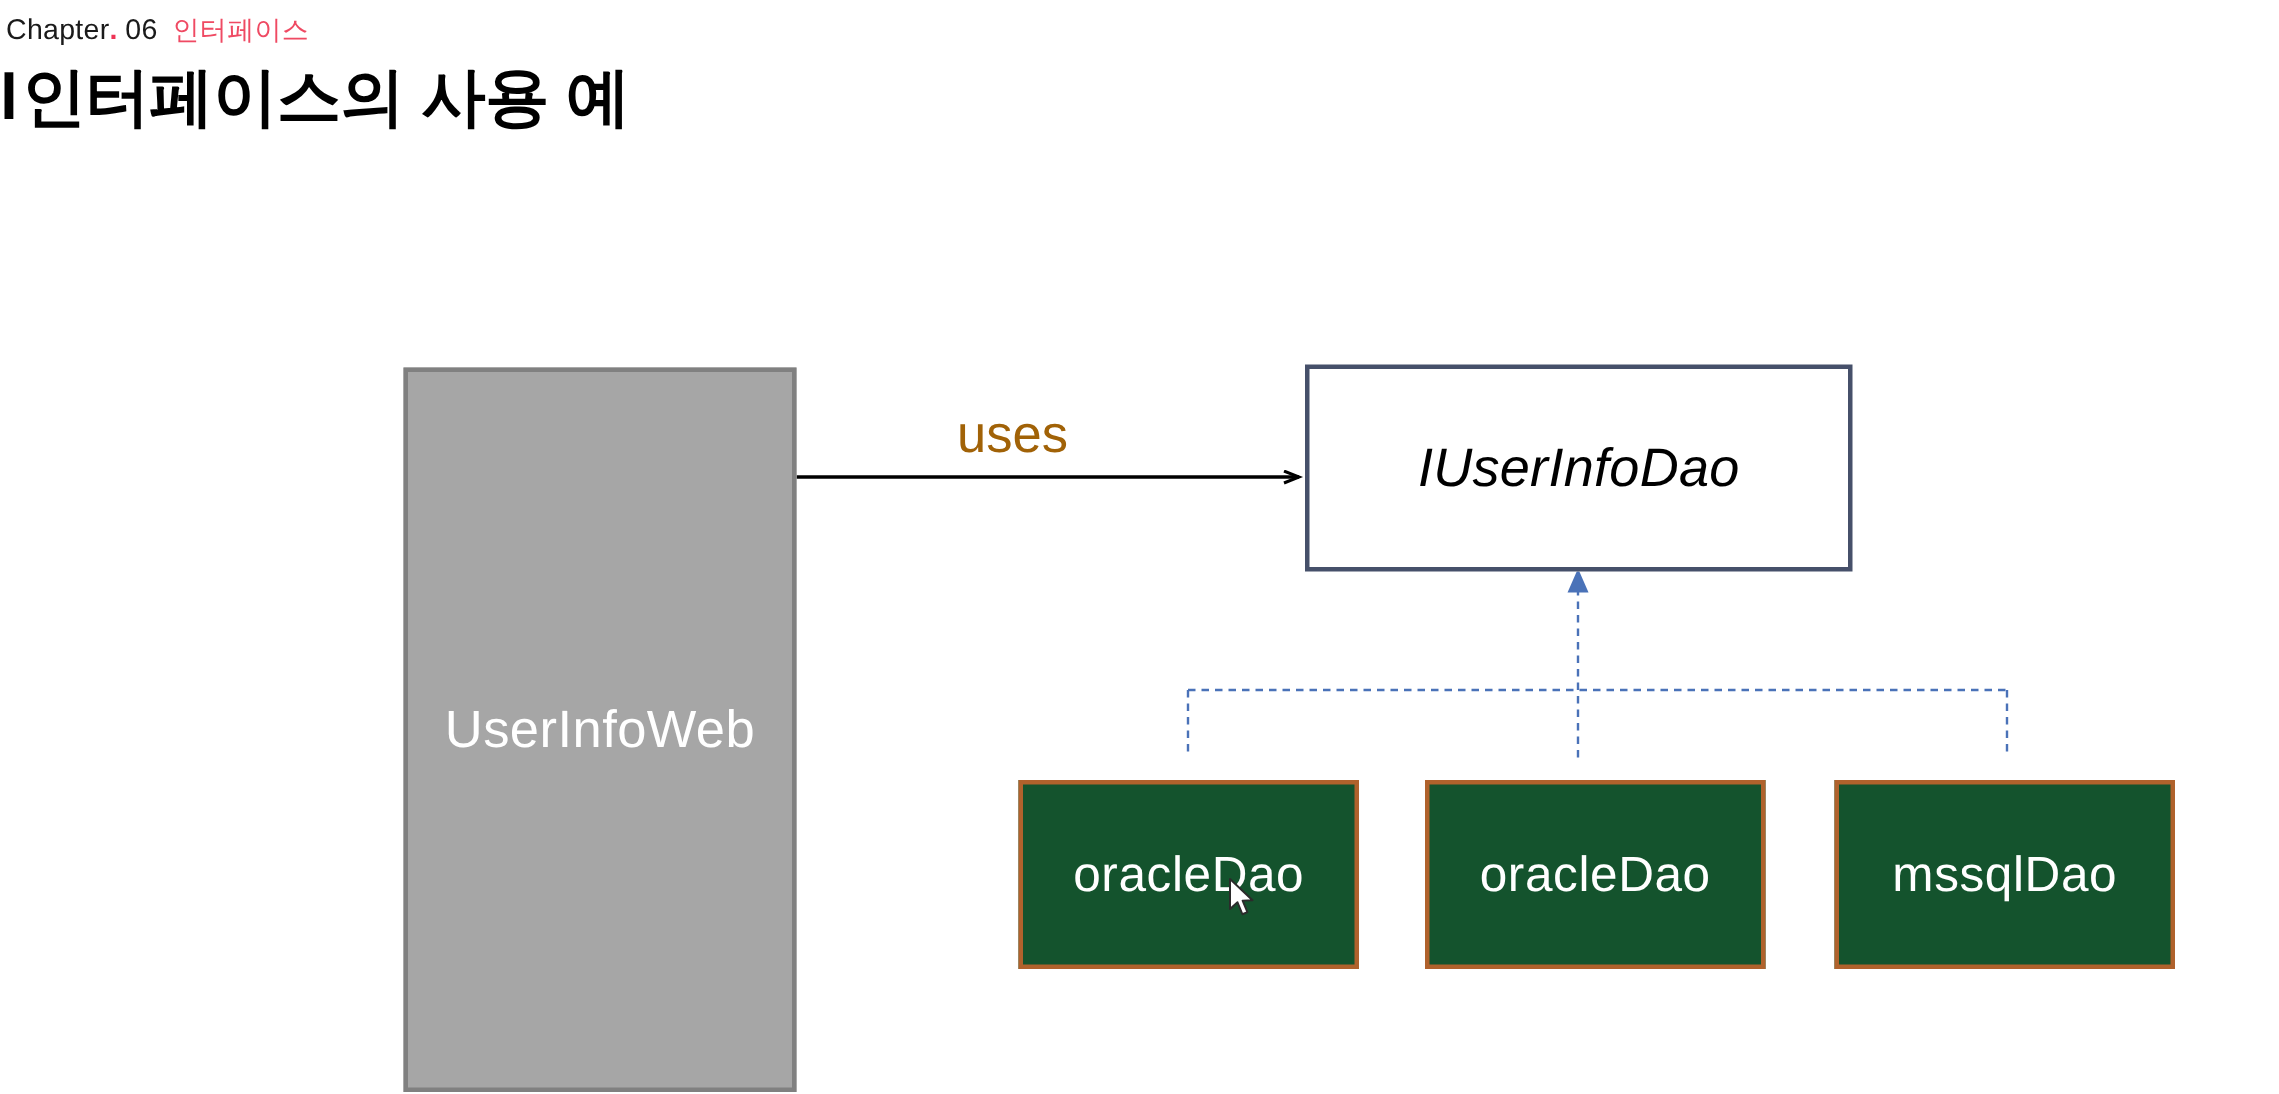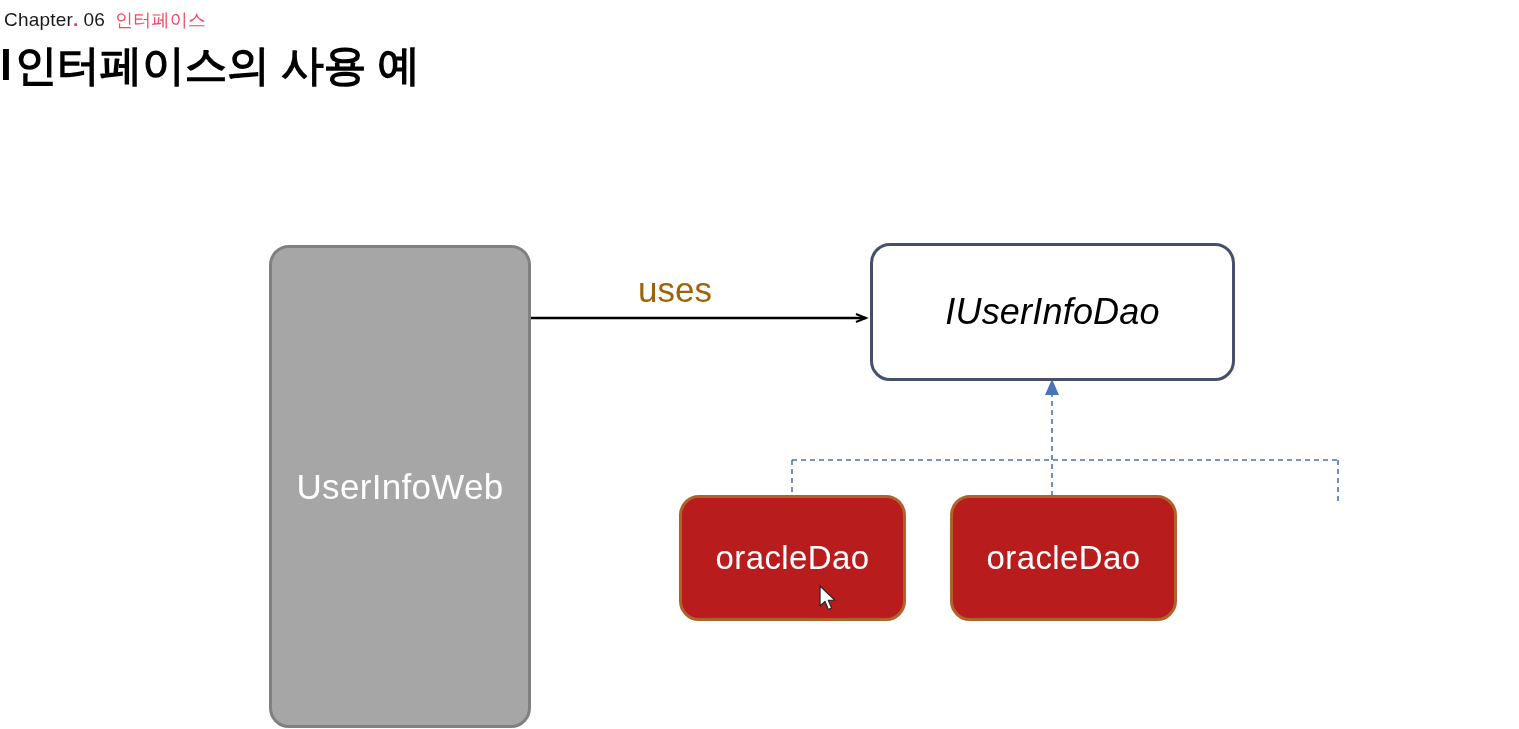--- a/index.html
+++ b/index.html
@@ -79,21 +79,20 @@
     height: 729px;
   }
 
   .node {
     position: absolute;
     box-sizing: border-box;
     display: flex;
     align-items: center;
     justify-content: center;
     text-align: center;
-    border-radius: 20px;
   }
 
   
   #node-userinfoweb {
     left: 269px;
     top: 245px;
     width: 262px;
     height: 483px;
     background: #a6a6a6;
     border: 3px solid #808080;
@@ -115,23 +114,23 @@
     color: #000000;
     font-size: 36px;
     line-height: 42px;
     font-style: italic;
     font-weight: 400;
     letter-spacing: 0.2px;
   }
 
   
   .impl-node {
-    top: 495px;
+    top: 520px;
     height: 126px;
-    background: #b91c1c;
+    background: #14532d;
     border: 3px solid #b0622c;
     color: #ffffff;
     font-size: 33px;
     line-height: 38px;
     letter-spacing: 0.4px;
   }
   #node-oracledao { left: 679px; width: 227px; }
   #node-mysqldao  { left: 950px; width: 227px; }
   #node-mssqldao  { left: 1223px; width: 227px; }
 
@@ -210,20 +209,23 @@
   <div class="node" id="node-iuserinfodao">
     <span>IUserInfoDao</span>
   </div>
 
   <div class="node impl-node" id="node-oracledao">
     <span>oracleDao</span>
   </div>
   <div class="node impl-node" id="node-mysqldao">
     <span>oracleDao</span>
   </div>
+  <div class="node impl-node" id="node-mssqldao">
+    <span>mssqlDao</span>
+  </div>
 
   <div class="edge-label" id="label-uses">uses</div>
 
   <svg id="mouse-cursor" viewBox="0 0 20 28" xmlns="http://www.w3.org/2000/svg">
     <path d="M2,1 L2,21 L7,16.5 L10.3,24.5 L13.6,23.1 L10.4,15.4 L17,15.2 Z" fill="#ffffff" stroke="#2b2b2b" stroke-width="1.3" stroke-linejoin="round"></path>
   </svg>
 
 </div>
 
 </body></html>

